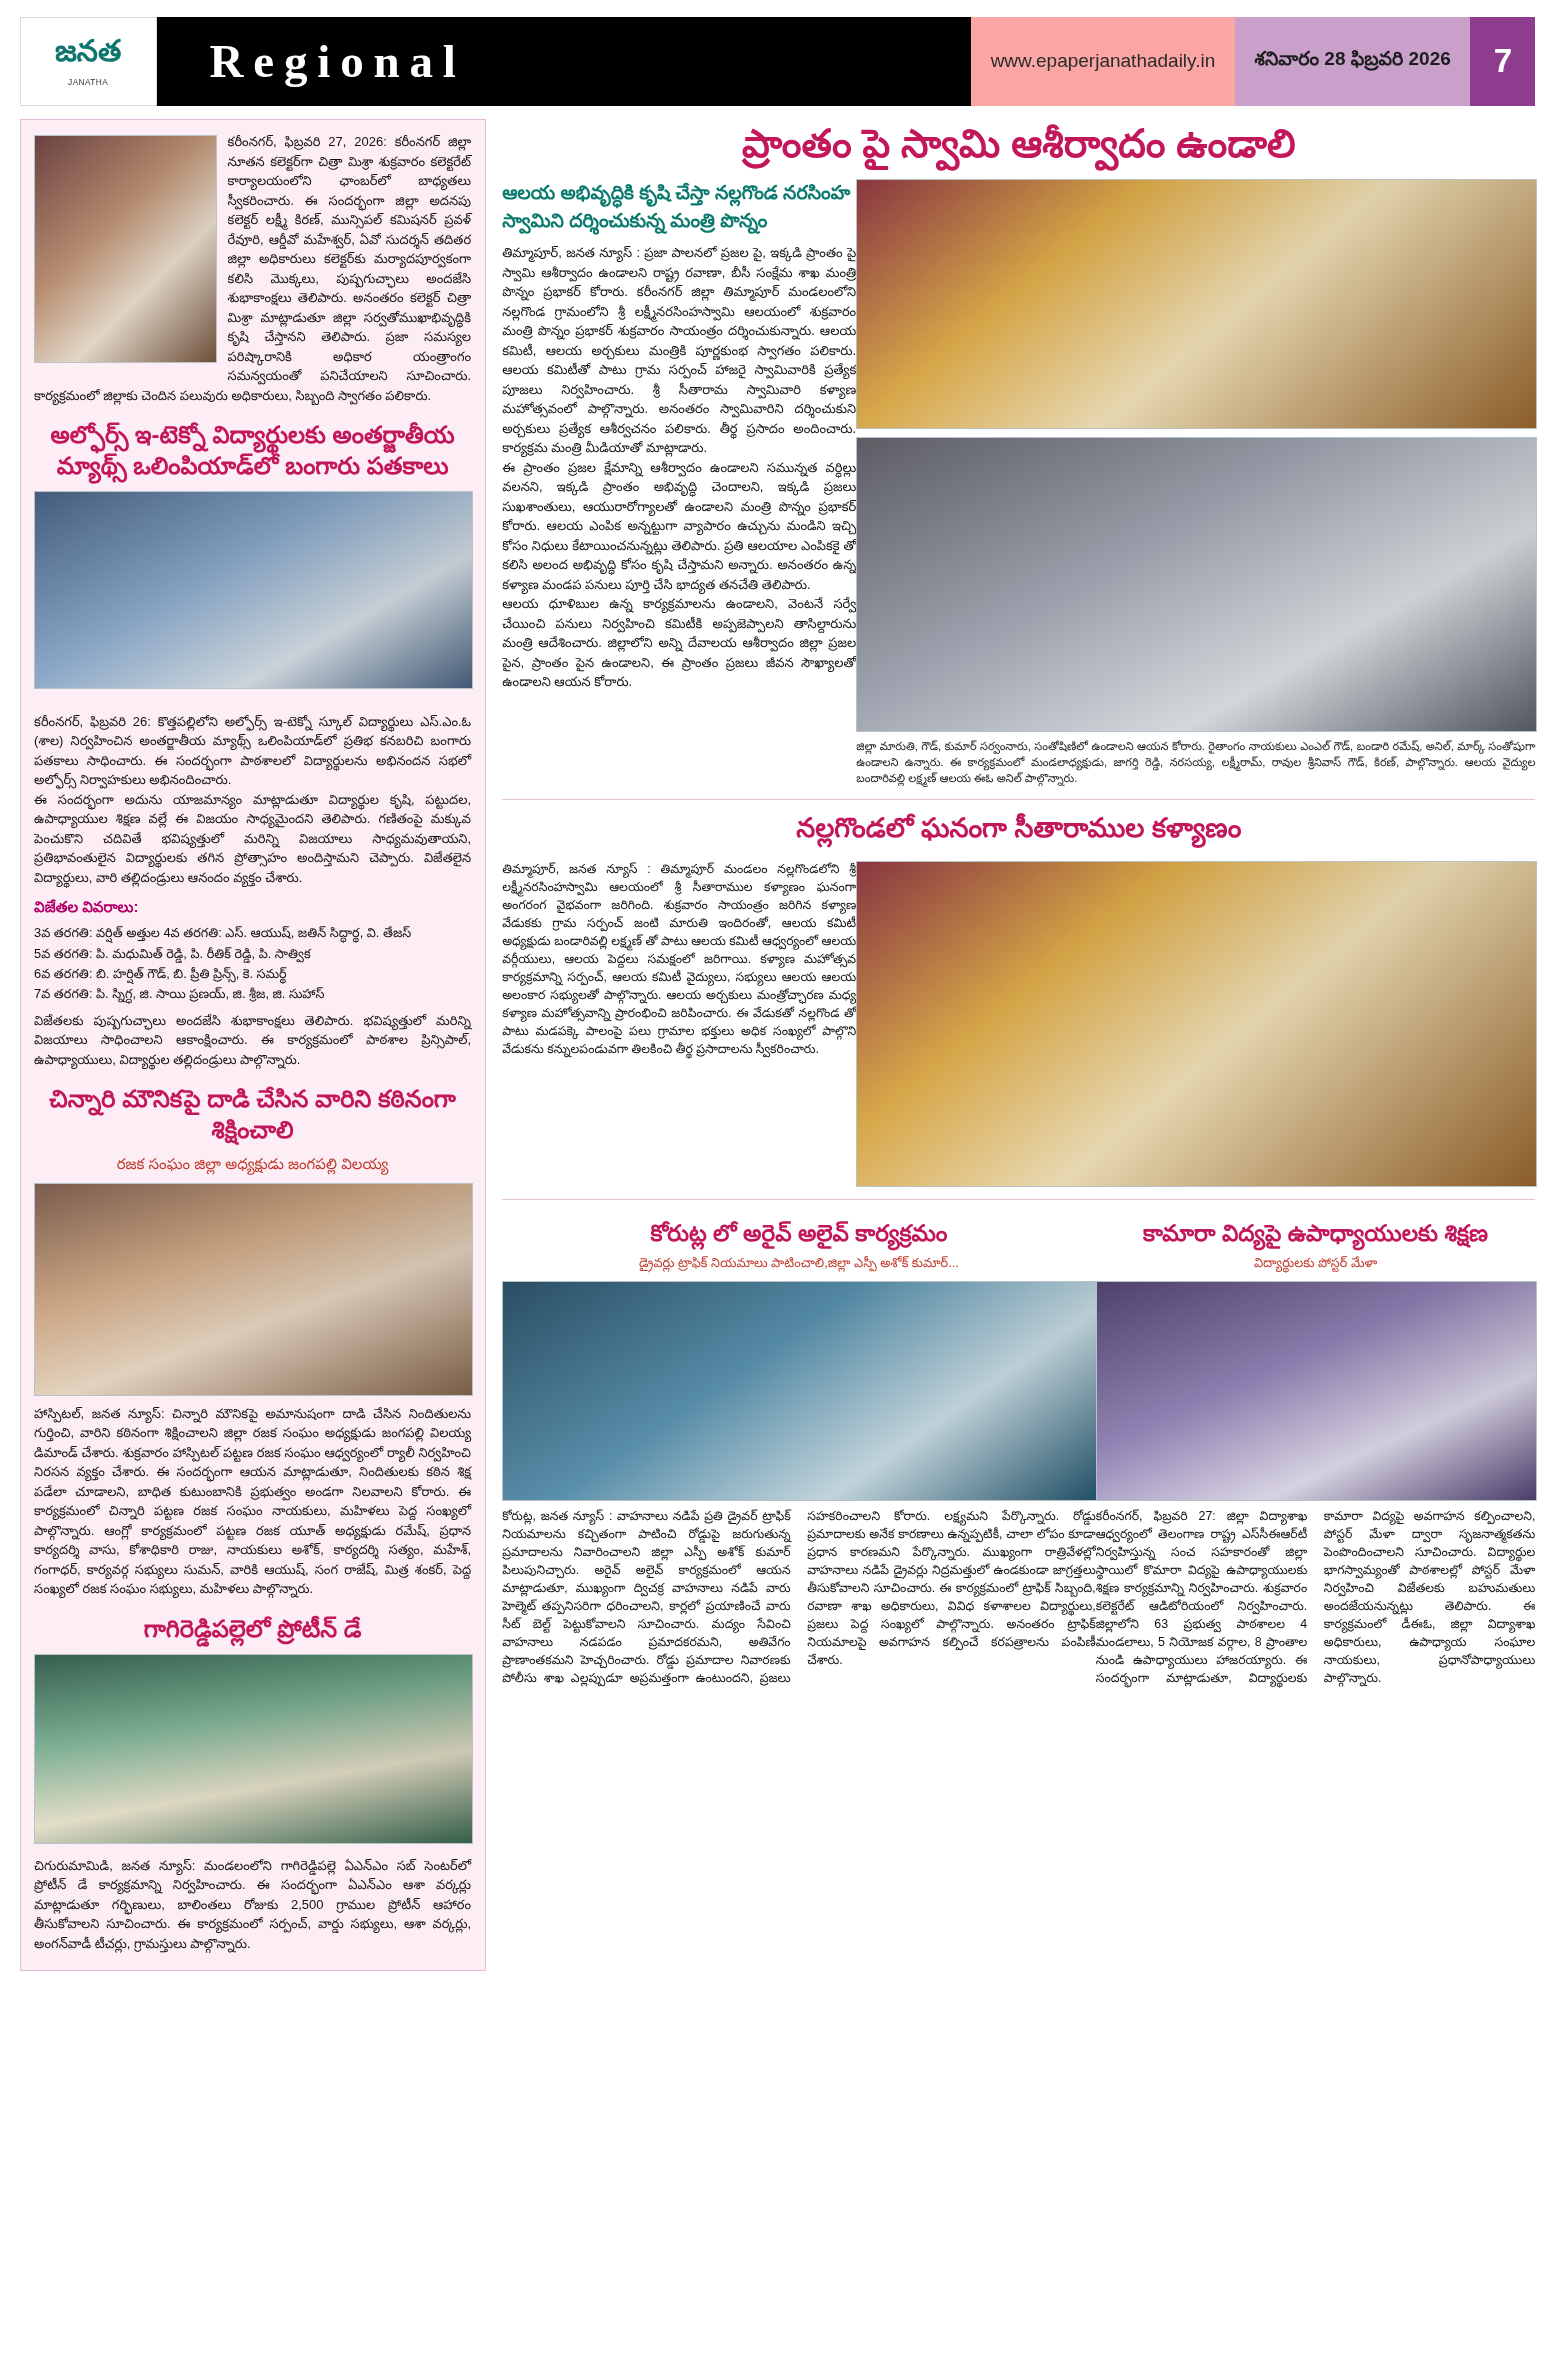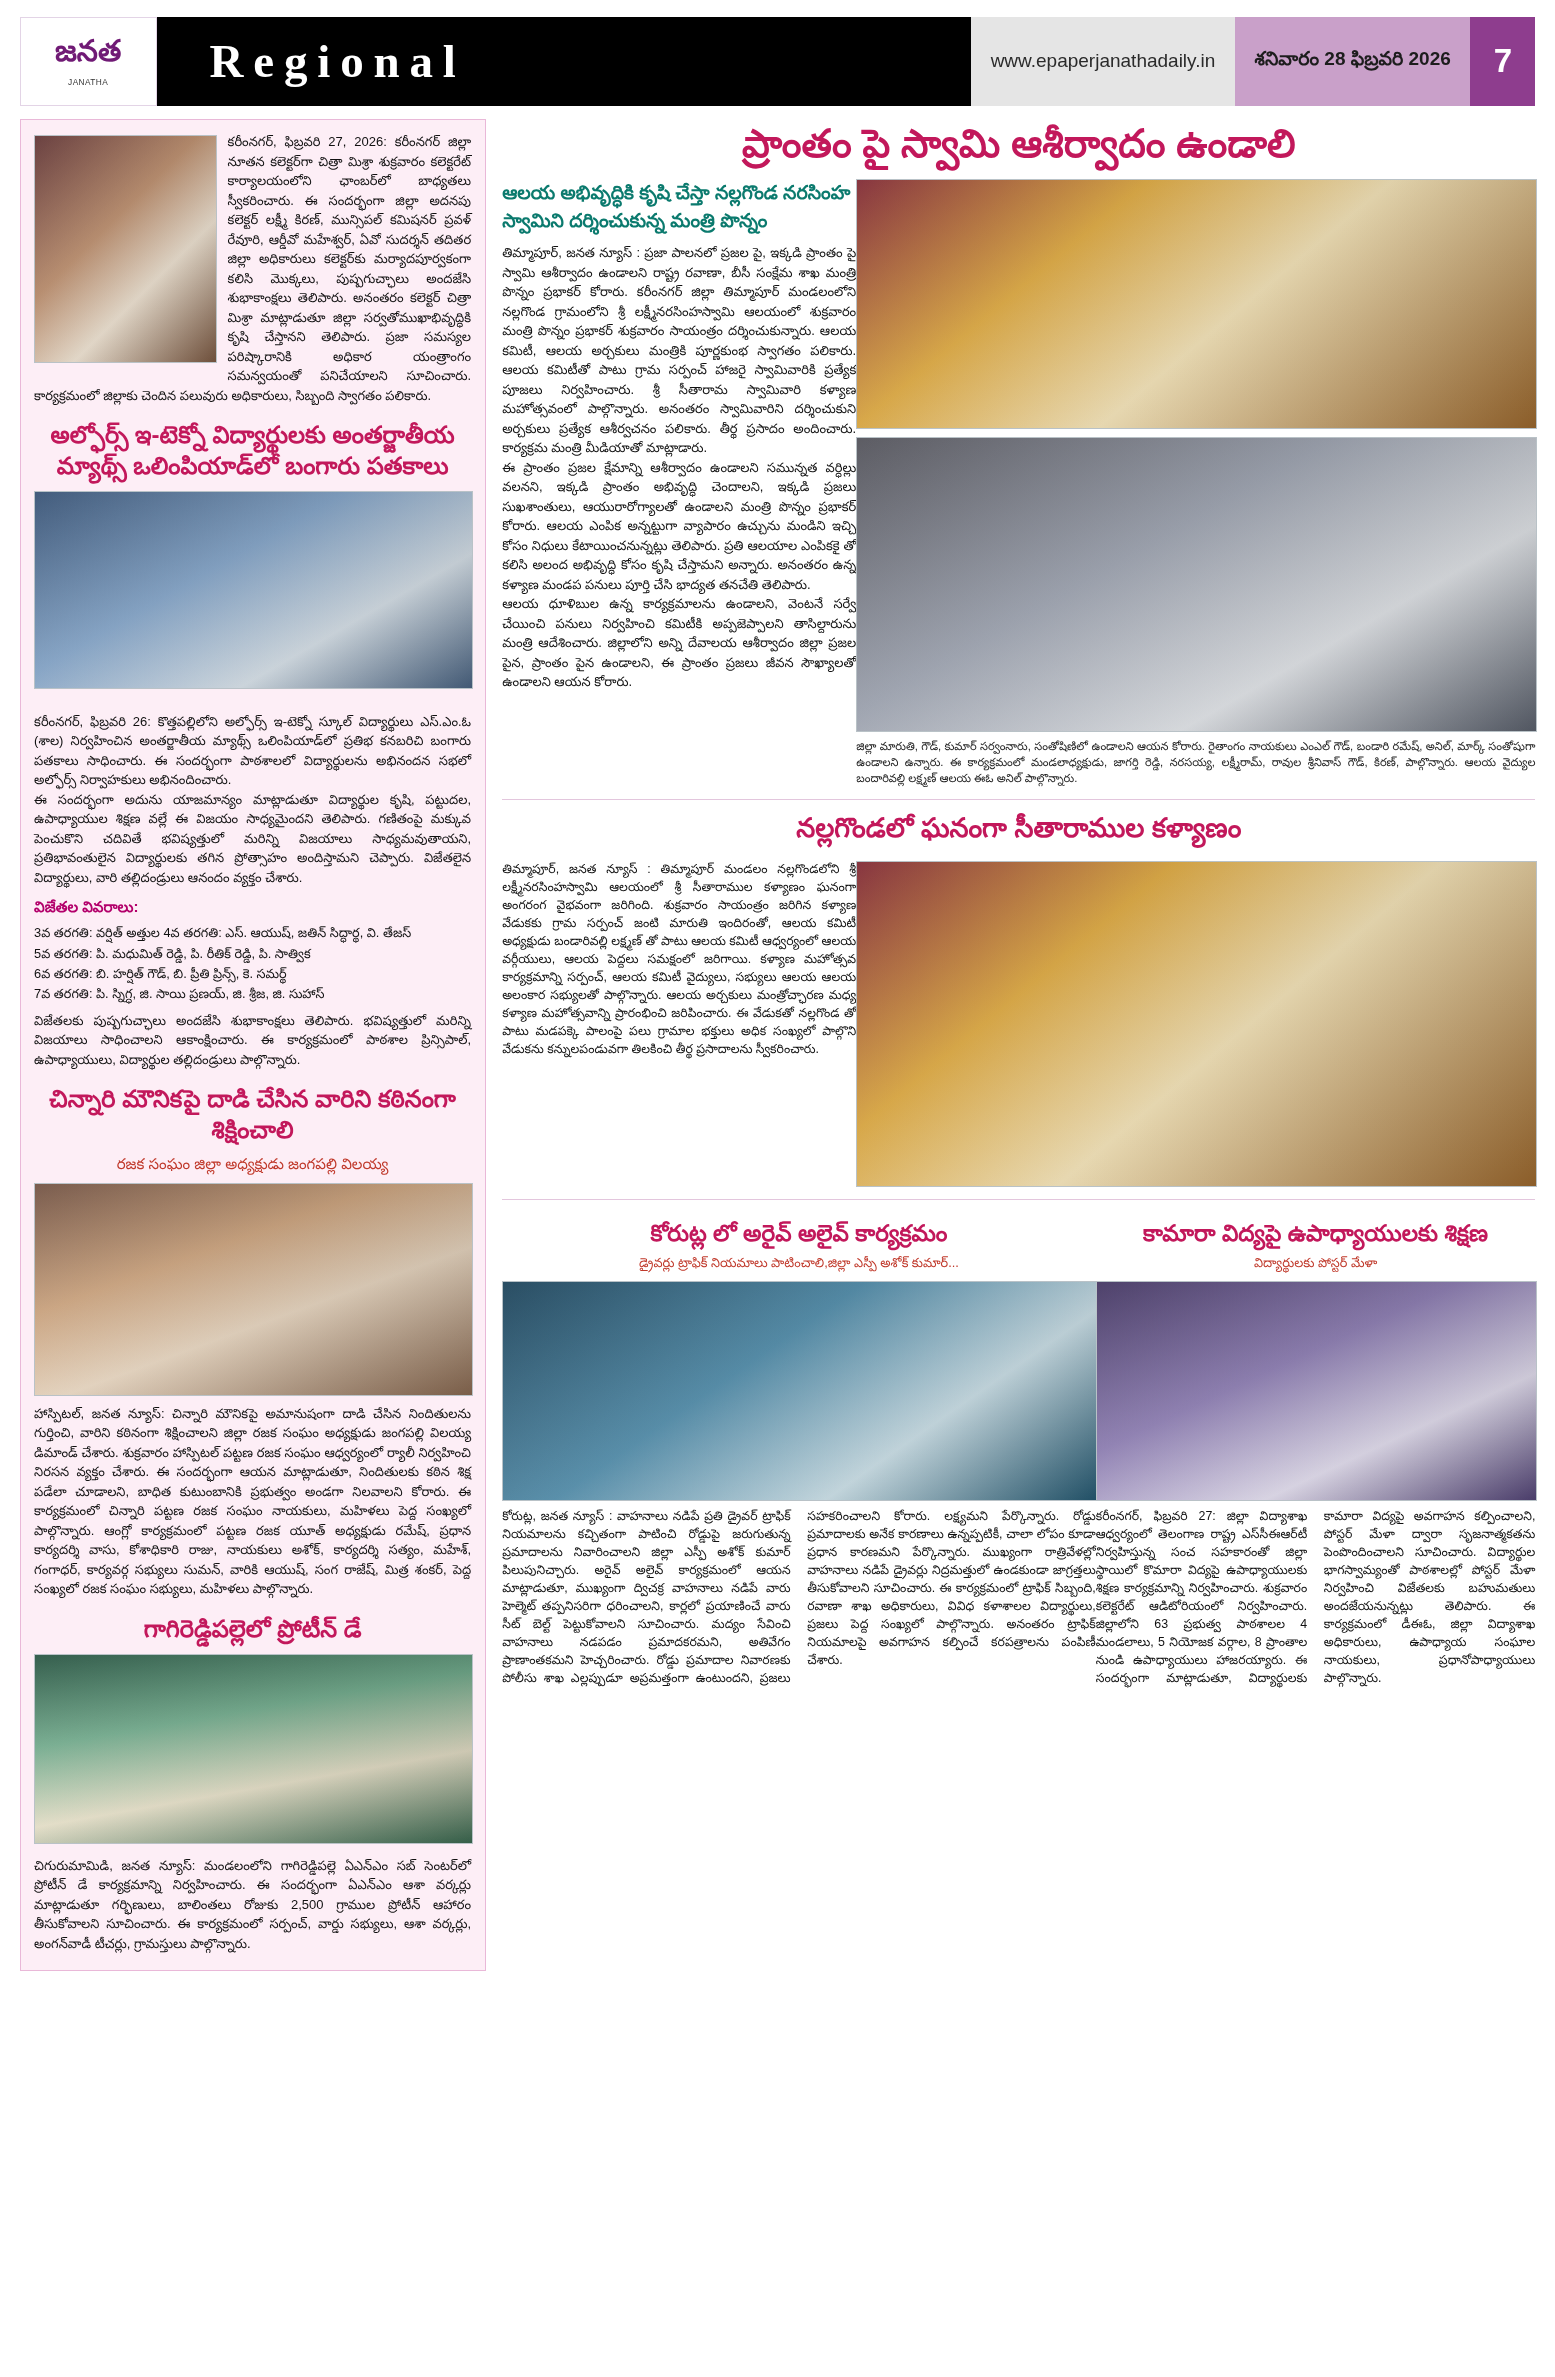--- a/index.html
+++ b/index.html
@@ -3,26 +3,26 @@
 <meta charset="utf-8">
 <style>
   html,body{margin:0;padding:0;background:#ffffff;}
   body{width:1555px;font-family:"Liberation Sans",sans-serif;-webkit-font-smoothing:antialiased;}
   .page{width:1555px;min-height:2377px;background:#fff;position:relative;padding:0;box-sizing:border-box;}
 
   
   .masthead{display:flex;align-items:stretch;height:89px;margin:16.6px 19.6px 0 19.6px;}
   .mast-logo{width:135px;background:#ffffff;display:flex;align-items:center;justify-content:center;border:0.8px solid #e3d4e6;}
   .mast-logo .logo-inner{text-align:center;line-height:1;}
-  .mast-logo .logo-tel{font-size:30px;font-weight:bold;color:#701a75;font-family:"Liberation Serif",serif;}
+  .mast-logo .logo-tel{font-size:30px;font-weight:bold;color:#0f766e;font-family:"Liberation Serif",serif;}
   .mast-logo .logo-sub{font-size:8.3px;color:#333;margin-top:12px;letter-spacing:0.4px;}
   .mast-band{flex:1;background:#000000;display:flex;align-items:center;position:relative;}
   .mast-band .reg{color:#fff;font-size:47px;font-weight:bold;letter-spacing:9.8px;padding-left:53px;font-family:"Liberation Serif",serif;}
   .mast-right{display:flex;align-items:stretch;}
-  .mast-url{background:#e5e5e5;color:#2b2b2b;font-size:19px;display:flex;align-items:center;padding:0 19.6px;}
+  .mast-url{background:#fca5a5;color:#2b2b2b;font-size:19px;display:flex;align-items:center;padding:0 19.6px;}
   .mast-date{background:#c9a0c9;color:#1d1d1d;font-size:19px;display:flex;align-items:center;padding:0 19.6px;font-weight:bold;}
   .mast-page{background:#8e3d8e;color:#fff;font-size:33px;font-weight:bold;display:flex;align-items:center;justify-content:center;width:65px;}
 
   
   .content{display:flex;margin:13.5px 19.6px 19.6px 19.6px;gap:0;}
   .col-left{width:466px;border:1.5px solid #e9b8d8;background:#fdeef6;padding:12px 13.5px 16.6px 13.5px;box-sizing:border-box;}
   .col-right{flex:1;padding-left:16.6px;box-sizing:border-box;}
 
   
   .hl-pink{color:#c2185b;font-weight:bold;text-align:center;line-height:1.28;font-family:"Liberation Sans",sans-serif;}

